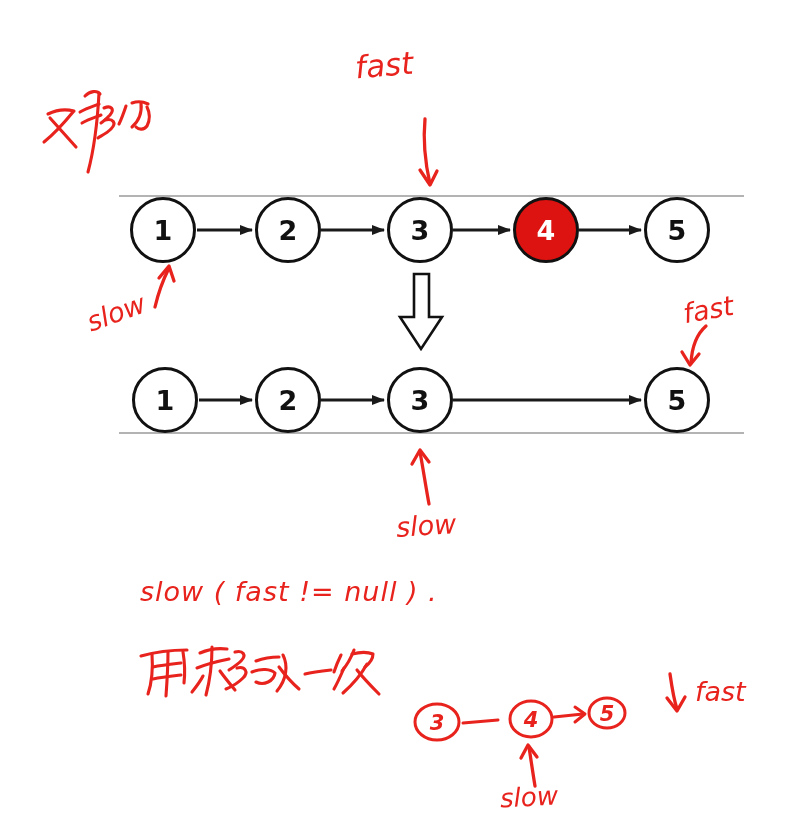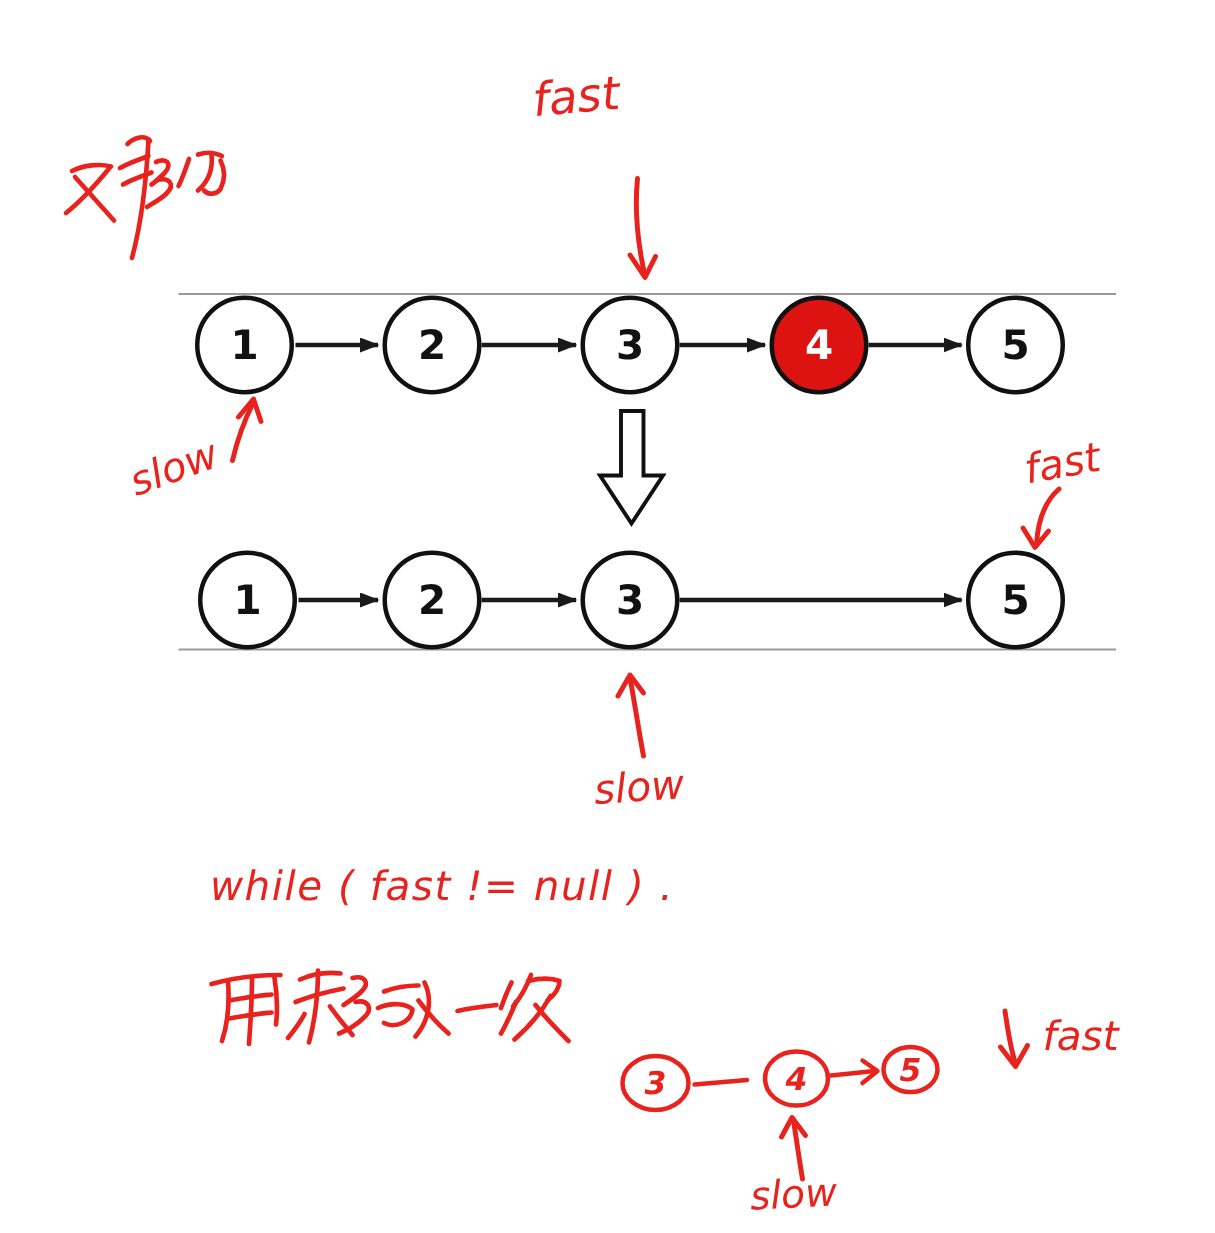--- a/index.html
+++ b/index.html
@@ -165,21 +165,21 @@
     <g>
       <path d="M670,674 C672,688 674,700 677,709"></path>
       <path d="M667,698 L677,711 L685,697"></path>
     </g>
   </svg>
 
   <span class="hand" style="left:355px;top:50px;font-size:31px;transform:rotate(-5deg)">fast</span>
   <span class="hand" style="left:86px;top:299px;font-size:27px;transform:rotate(-20deg)">slow</span>
   <span class="hand" style="left:683px;top:296px;font-size:27px;transform:rotate(-10deg)">fast</span>
   <span class="hand" style="left:396px;top:512px;font-size:27px;transform:rotate(-4deg)">slow</span>
-  <span class="hand" style="left:140px;top:578px;font-size:27px;letter-spacing:1px">while ( fast != null ) .</span>
+  <span class="hand" style="left:140px;top:578px;font-size:27px;letter-spacing:1px">slow ( fast != null ) .</span>
   <span class="hand" style="left:500px;top:784px;font-size:26px;transform:rotate(-3deg)">slow</span>
   <span class="hand" style="left:695px;top:678px;font-size:27px">fast</span>
 
   <span class="mini-num" style="left:437px;top:723px">3</span>
   <span class="mini-num" style="left:531px;top:720px">4</span>
   <span class="mini-num" style="left:607px;top:714px">5</span>
 
   <span class="hidden-text" style="left:45px;top:95px">不移动</span>
   <span class="hidden-text" style="left:140px;top:645px">再移动一次</span>
 

